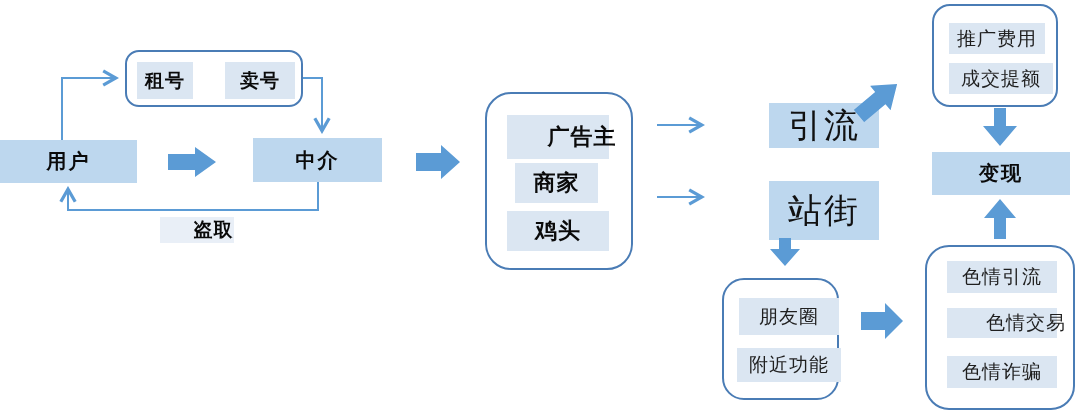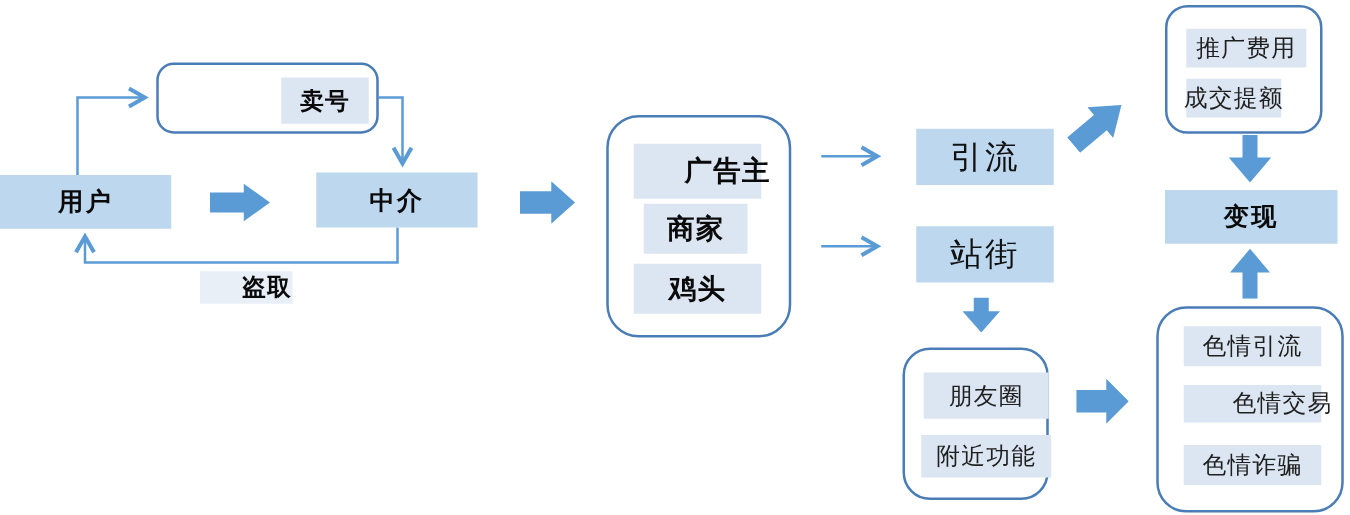--- a/index.html
+++ b/index.html
@@ -14,46 +14,46 @@
     box-sizing:border-box; white-space:nowrap;
   }
   .fill-main  { background:#BDD7EE; }
   .fill-inner { background:#DBE6F2; }
   .fill-label { background:#E9EFF7;padding-left:33px; }
   .container {
     position:absolute; background:#ffffff;
     border:2px solid #4A7CB5; box-sizing:border-box;
   }
   .t-xl  { font-size:20px; font-weight:bold; color:#0a0a0a; letter-spacing:2px; }
-  .t-lg  { font-size:26px; font-weight:normal; color:#111111; letter-spacing:2px; }
+  .t-lg  { font-size:34px; font-weight:normal; color:#111111; letter-spacing:2px;margin-left:36px; }
   .t-md  { font-size:22px; font-weight:bold; color:#0a0a0a; letter-spacing:1px; }
   .t-sm  { font-size:19px; font-weight:bold; color:#0a0a0a; letter-spacing:1px; }
   .t-reg { font-size:19px; font-weight:normal; color:#1f1f1f; letter-spacing:1px; }
   .blockarrow { position:absolute; }
   .blockarrow svg { display:block; }
 
   
   #user      { left:0px;   top:140px; width:137px; height:43px; }
   #thick1    { left:168px; top:147px; }
   #inter     { left:253px; top:138px; width:129px; height:44px; }
   #c-rentsell{ left:125px; top:50px;  width:178px; height:57px; border-radius:14px; }
   #rent      { left:10px;  top:10px;  width:56px;  height:37px; }
   #sell      { left:98px;  top:10px;  width:70px;  height:37px; }
   #steal     { left:160px; top:217px; width:74px;  height:26px; }
   #thick2    { left:416px; top:145px; }
   #c-roles   { left:485px; top:92px;  width:148px; height:178px; border-radius:26px; }
   #adv       { left:20px;  top:21px;  width:102px; height:44px;padding-left:48px; }
   #mer       { left:28px;  top:69px;  width:83px; height:40px; }
   #pimp      { left:20px;  top:117px; width:102px; height:40px; }
   #traffic   { left:733px; top:103px; width:110px; height:45px; }
-  #street    { left:733px; top:181px; width:110px; height:45px; }
+  #street    { left:733px; top:181px; width:110px; height:59px; }
   #diag      { left:853px; top:84px;  transform:rotate(-40deg); transform-origin:center; }
   #c-promo   { left:932px; top:4px;   width:126px; height:103px; border-radius:18px;padding-left:28px; }
   #pfee      { left:15px;  top:17px;  width:96px;  height:31px; }
-  #draise    { left:15px;  top:57px;  width:76px;  height:31px;font-family:Liberation Mono, monospace; }
+  #draise    { left:15px;  top:57px;  width:104px;  height:31px;font-family:Liberation Mono, monospace; }
   #down1     { left:983px; top:108px; }
   #monetize  { left:932px; top:152px; width:138px; height:43px; }
   #up1       { left:984px; top:199px; }
   #down2     { left:770px; top:238px; }
   #c-social  { left:722px; top:278px; width:117px; height:122px; border-radius:22px; }
   #moments   { left:15px;  top:18px;  width:100px; height:37px; }
   #nearby    { left:13px;  top:68px;  width:104px; height:34px; }
   #rarrow2   { left:861px; top:303px; }
   #c-porn    { left:925px; top:245px; width:150px; height:165px; border-radius:24px; }
   #ptraffic  { left:20px;  top:14px;  width:110px; height:32px; }
@@ -84,20 +84,21 @@
 
   <div class="blockarrow" id="thick1">
     <svg width="48" height="30">
         <polygon points="0,7 27,7 27,0 48,15 27,30 27,23 0,23" fill="#5B9BD5"></polygon>
       </svg>
   </div>
 
   <div class="box fill-main t-xl" id="inter">中介</div>
 
   <div class="container" id="c-rentsell">
+    <div class="box fill-inner t-sm" id="rent">租号</div>
     <div class="box fill-inner t-sm" id="sell">卖号</div>
   </div>
 
   <div class="box fill-label t-sm" id="steal">盗取</div>
 
   <div class="blockarrow" id="thick2">
     <svg width="44" height="34">
         <polygon points="0,8 25,8 25,0 44,17 25,34 25,26 0,26" fill="#5B9BD5"></polygon>
       </svg>
   </div>

